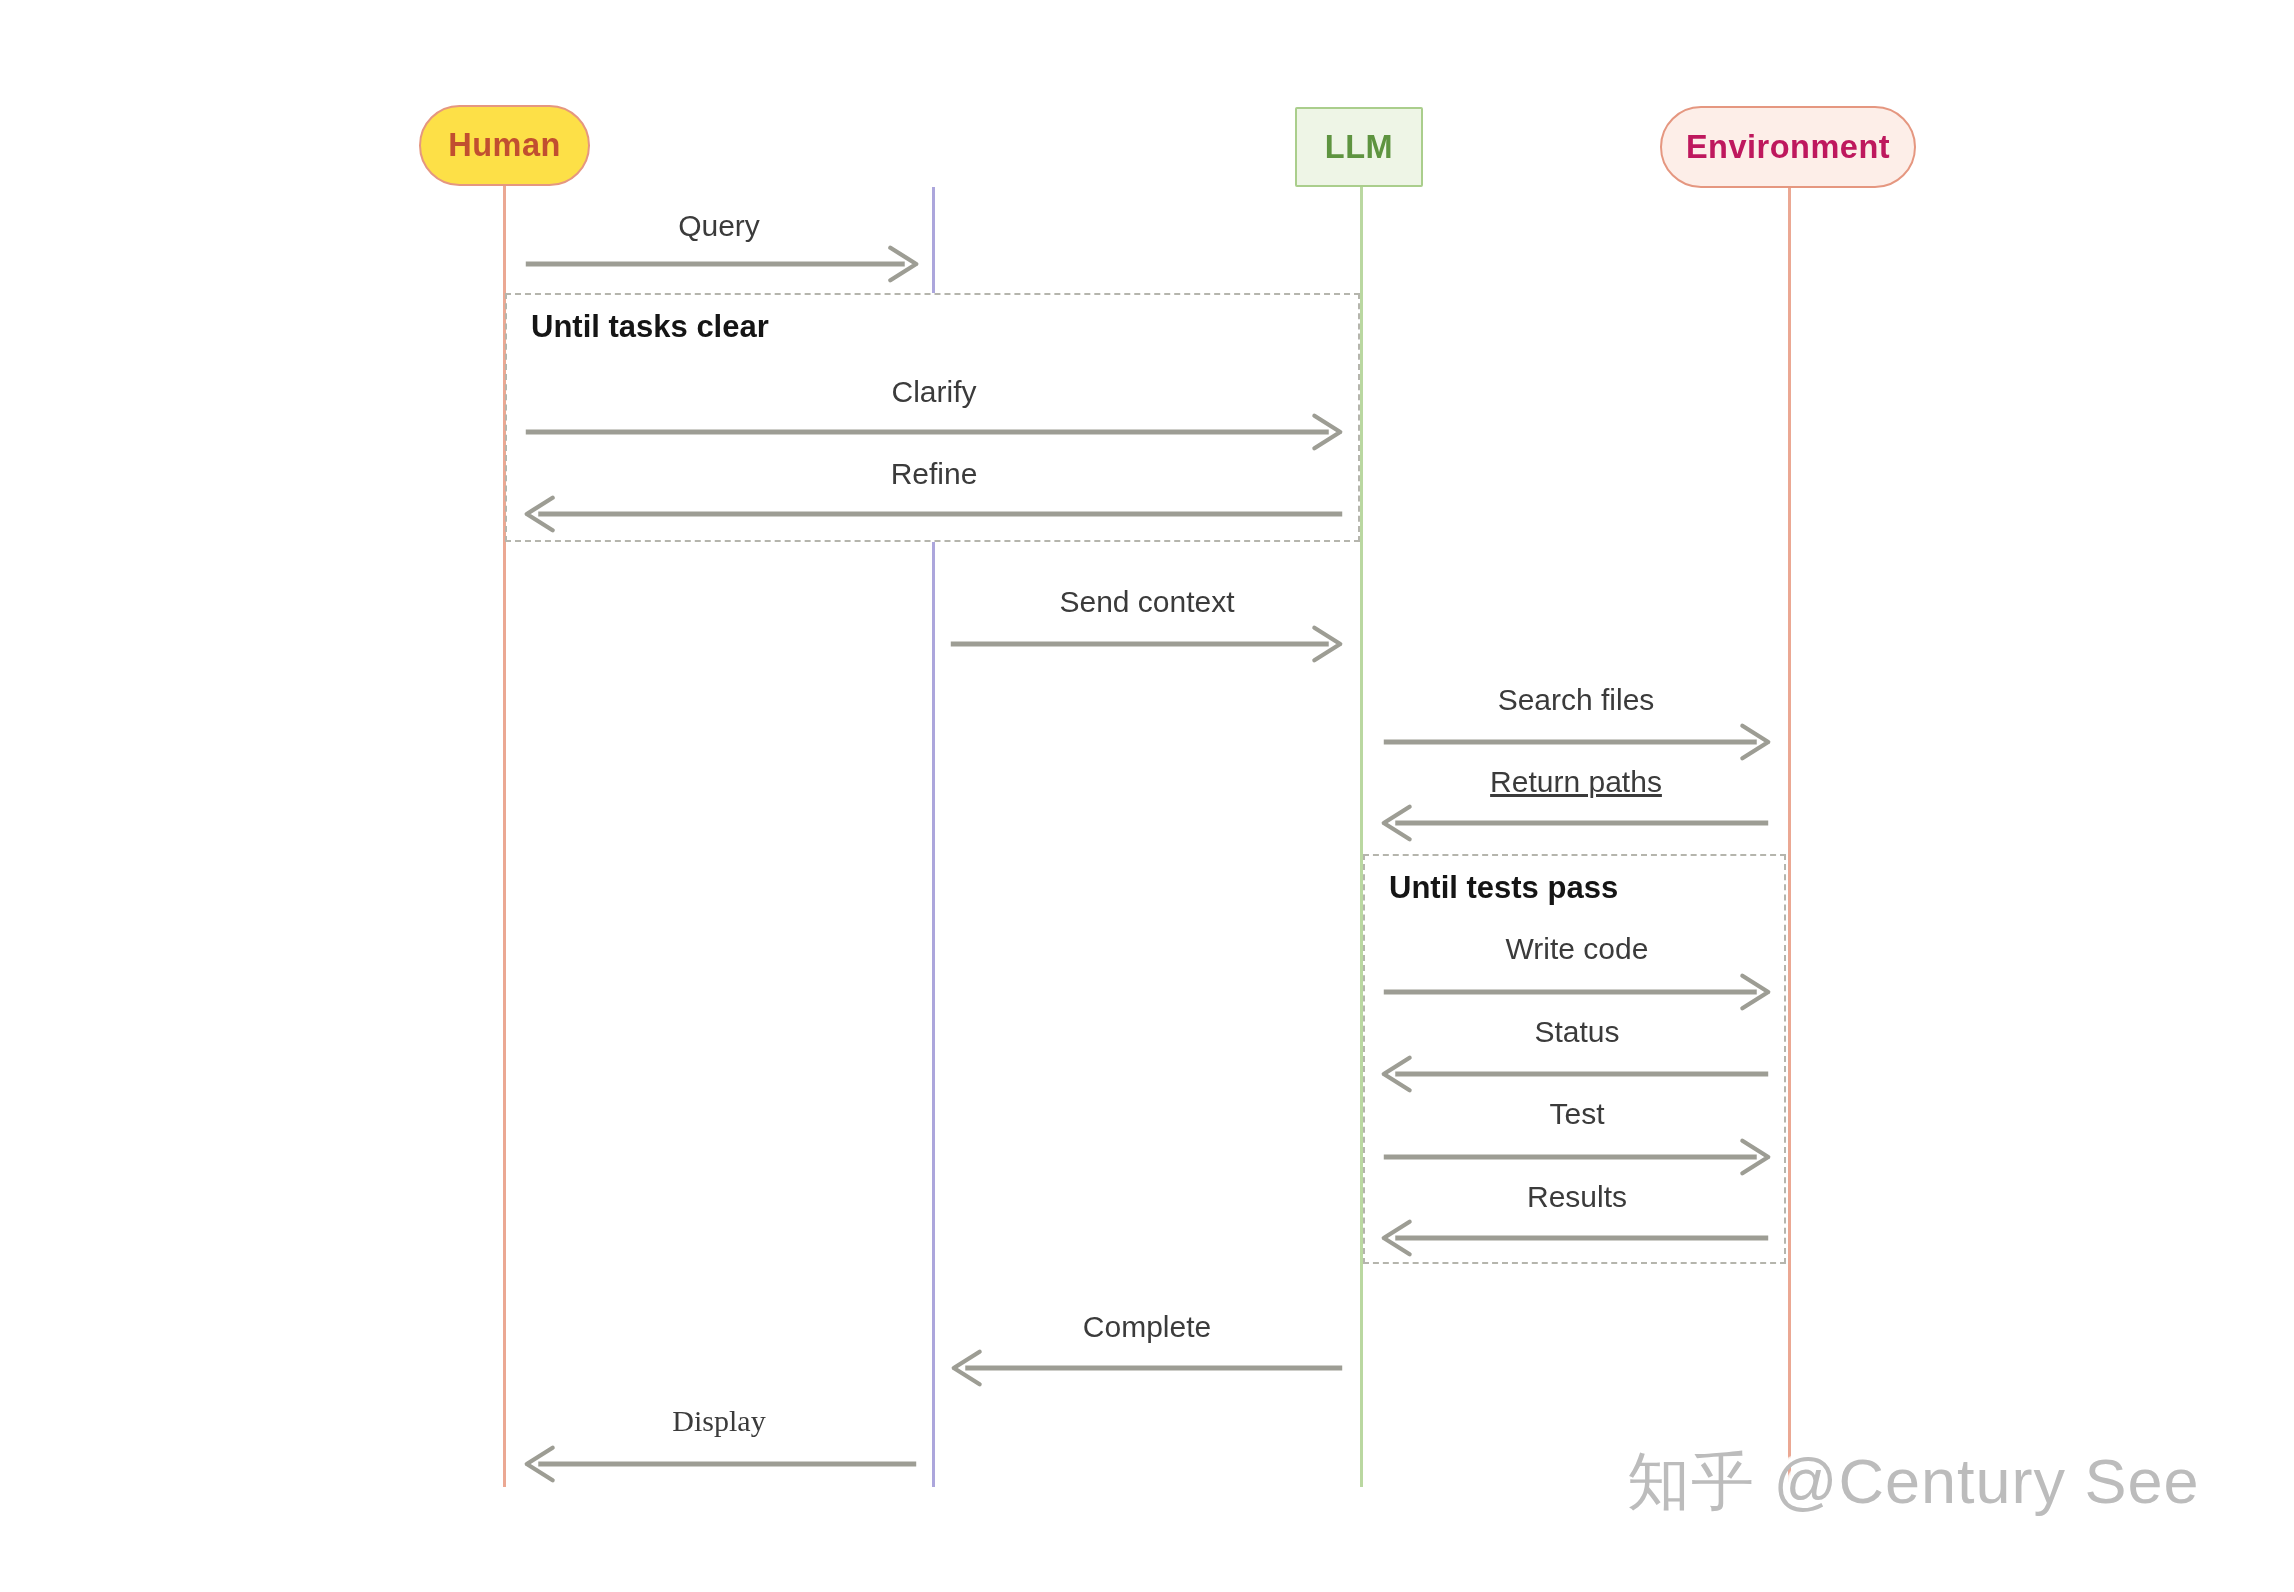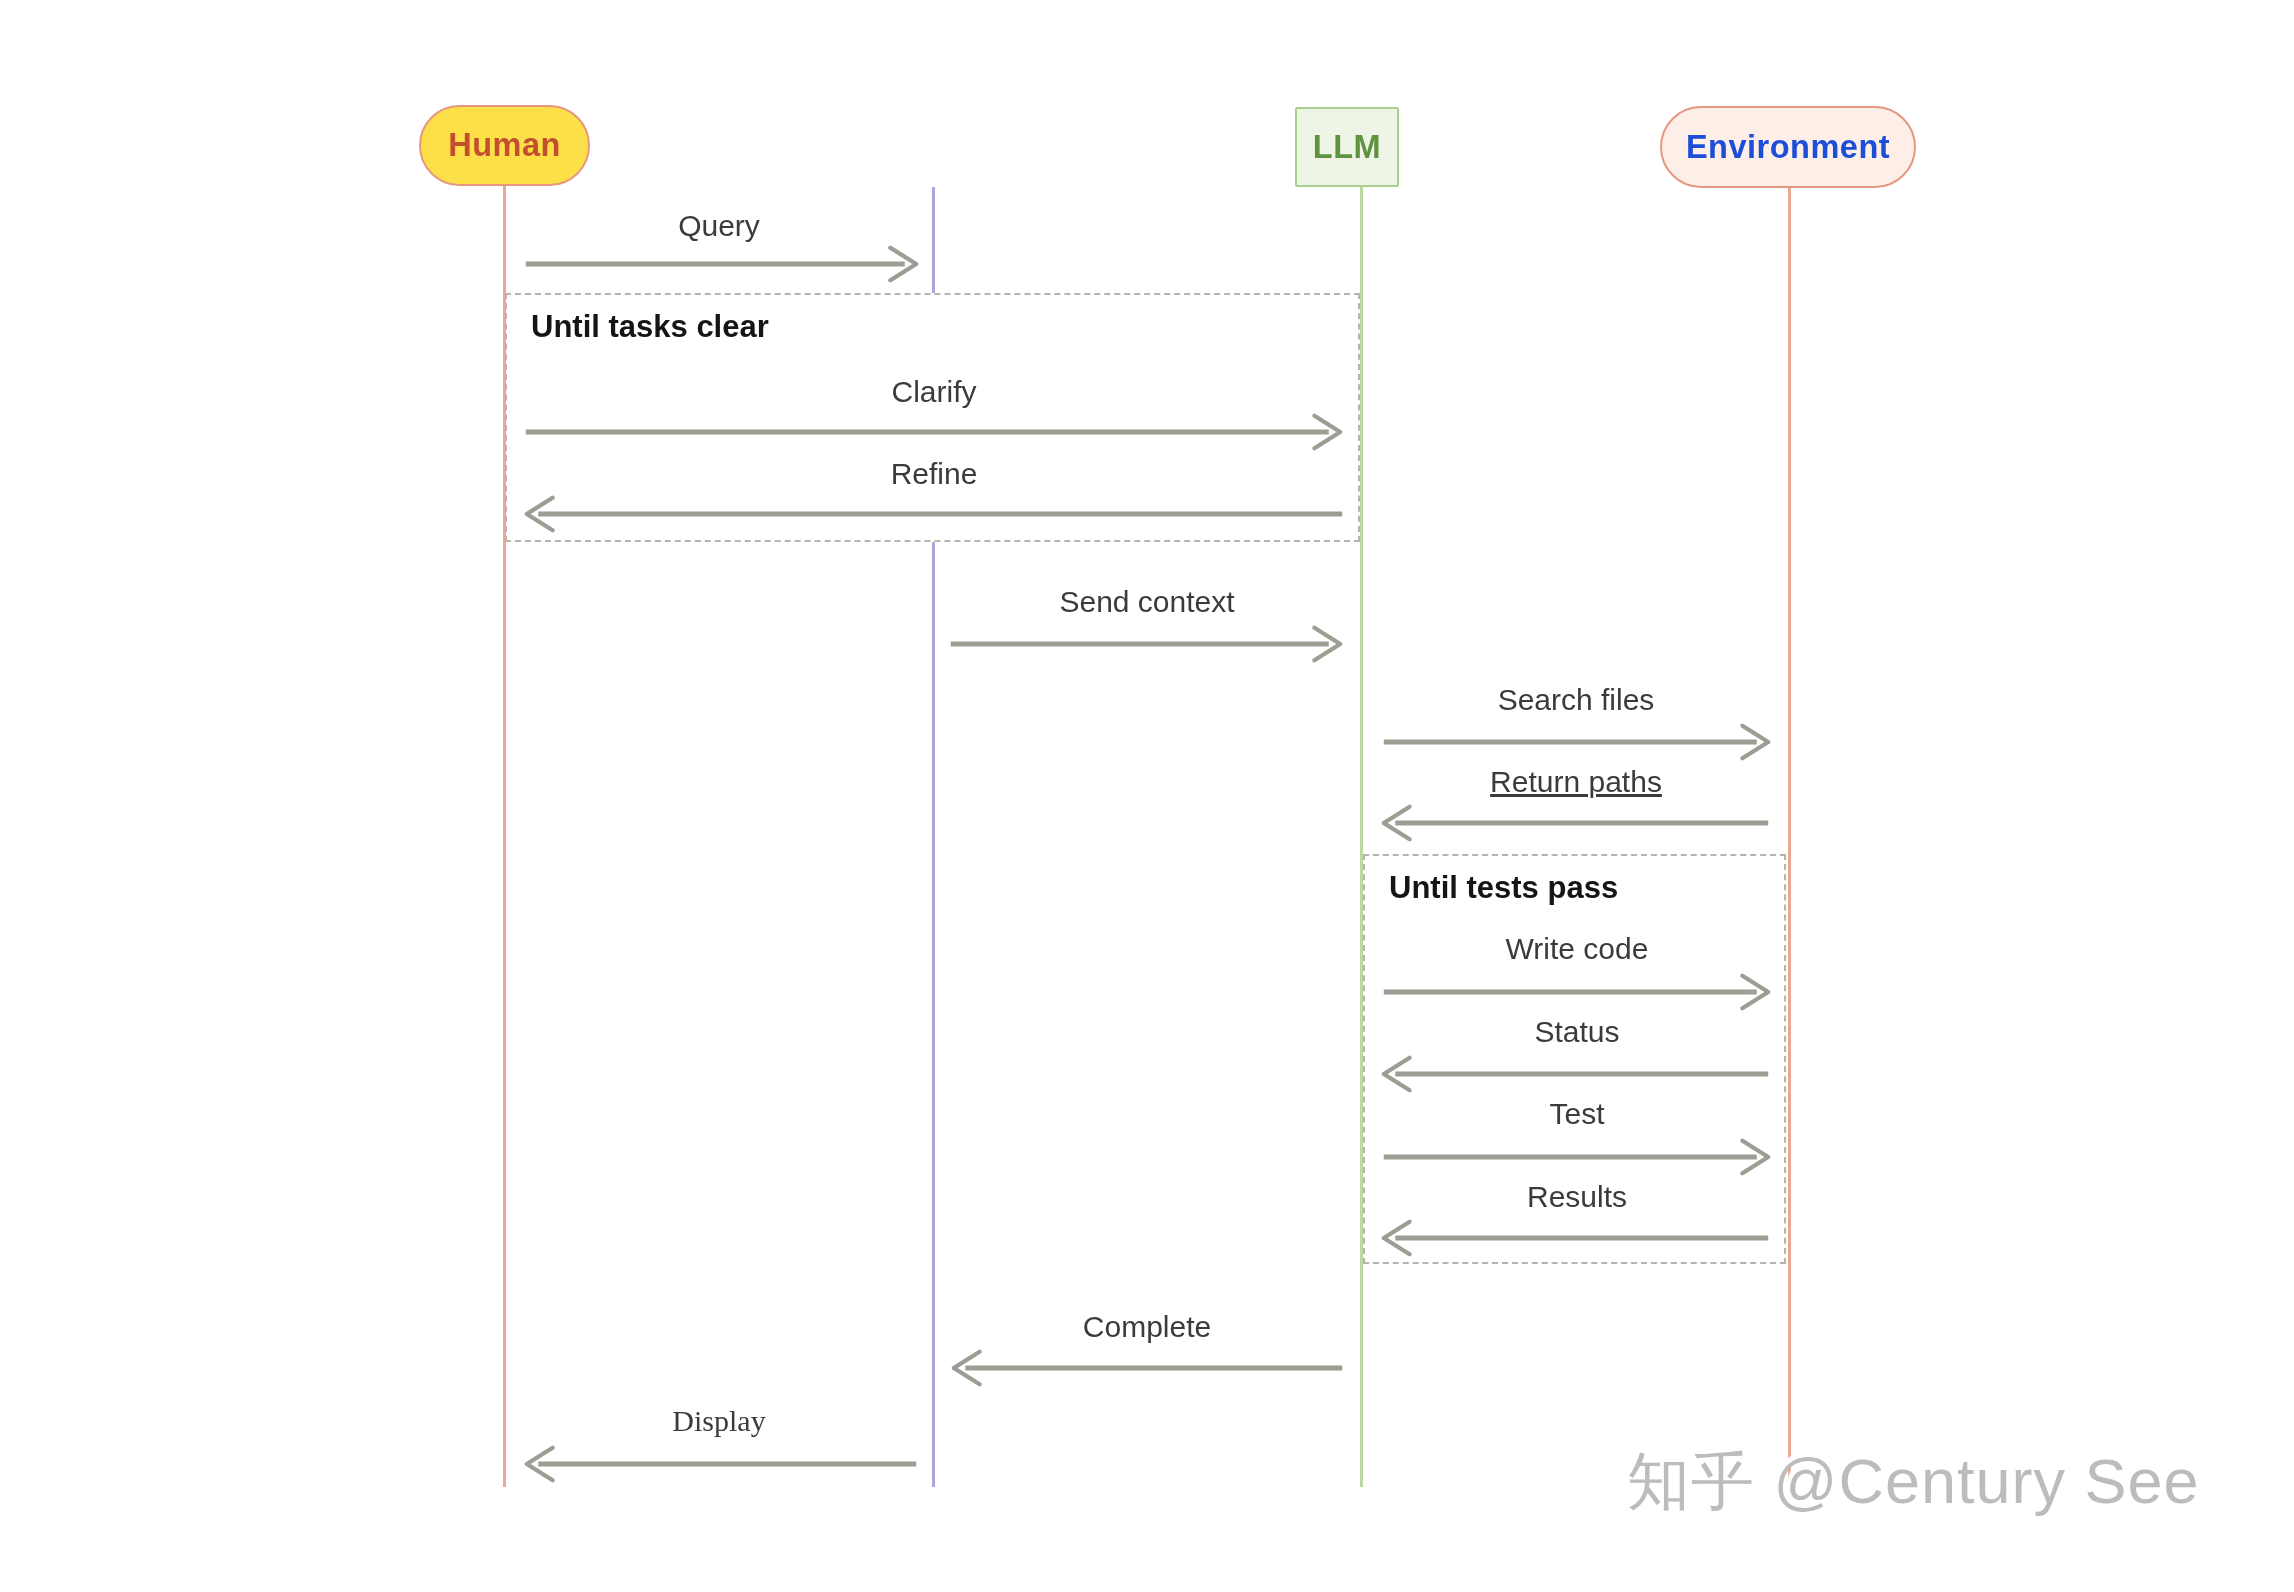--- a/index.html
+++ b/index.html
@@ -40,24 +40,24 @@
     <div class="lifeline" style="left: 1788px; top: 187px; height: 1295px; background: rgb(235, 168, 147);"></div>
     <div class="loop" style="left: 1363px; top: 854px; width: 423px; height: 410px; border-color: rgb(181, 181, 173);">
       <div class="loop-title" style="color: rgb(21, 21, 21);">Until tests pass</div>
     </div>
     <div class="loop" style="left: 505px; top: 293px; width: 855px; height: 249px; border-color: rgb(181, 181, 173);">
       <div class="loop-title" style="color: rgb(21, 21, 21);">Until tasks clear</div>
     </div>
     <div class="actor pill" style="left: 419px; top: 105px; width: 171px; height: 81px; background: #fde047; border-color: rgb(229, 151, 128); color: rgb(193, 79, 48);">
       <div class="actor-label">Human</div>
     </div>
-    <div class="actor rect" style="left: 1295px; top: 107px; width: 104px; height: 80px; background: rgb(238, 245, 230); border-color: rgb(170, 206, 140); color: rgb(94, 148, 64);">
+    <div class="actor rect" style="left: 1295px; top: 107px; width: 128px; height: 80px; background: rgb(238, 245, 230); border-color: rgb(170, 206, 140); color: rgb(94, 148, 64);">
       <div class="actor-label">LLM</div>
     </div>
-    <div class="actor pill" style="left: 1660px; top: 106px; width: 256px; height: 82px; background: rgb(253, 238, 232); border-color: rgb(229, 151, 128); color: #1d4ed8;">
+    <div class="actor pill" style="left: 1660px; top: 106px; width: 256px; height: 82px; background: rgb(253, 238, 232); border-color: rgb(229, 151, 128); color: #be185d;">
       <div class="actor-label">Environment</div>
     </div>
     <div class="msg-label" style="left: 719px; top: 209px; color: rgb(59, 59, 59);">Query</div>
     <svg width="400" height="46" class="arrow" style="left: 521px; top: 241px;" viewBox="0 0 418 48">
       <line x1="5" x2="401" y1="24" y2="24" stroke="#9d9d94" stroke-width="5"></line>
       <polyline points="386,7 413,24 386,41" stroke="#9d9d94" stroke-width="4.5" fill="none" stroke-linecap="round" stroke-linejoin="round"></polyline>
     </svg>
     <div class="msg-label" style="left: 934px; top: 375px; color: rgb(59, 59, 59);">Clarify</div>
     <svg width="824" height="46" class="arrow" style="left: 521px; top: 409px;" viewBox="0 0 862 48">
       <line x1="5" x2="845" y1="24" y2="24" stroke="#9d9d94" stroke-width="5"></line>

